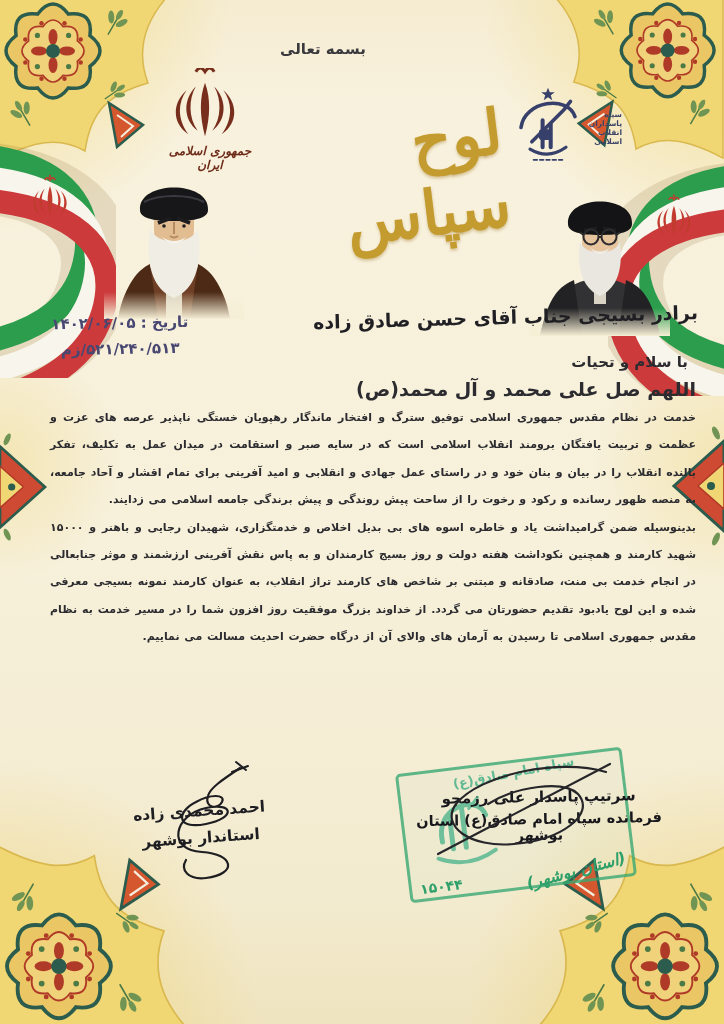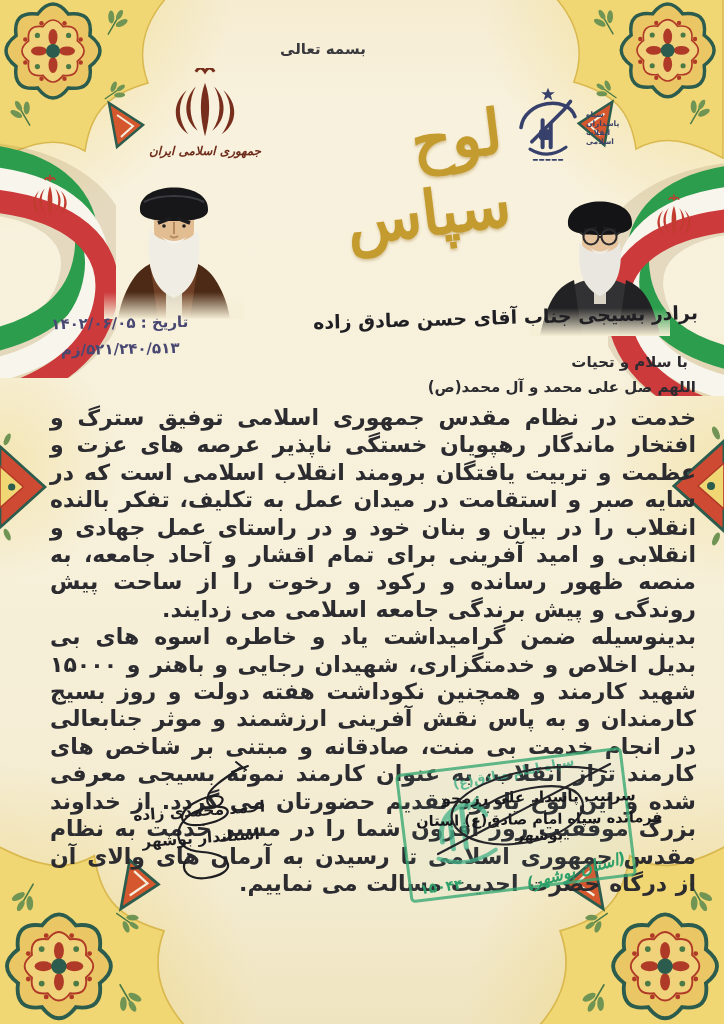--- a/index.html
+++ b/index.html
@@ -28,35 +28,35 @@
   .flag{position:absolute;pointer-events:none;}
   .flag.leftflag{left:-2px;top:126px;width:118px;height:252px;}
   .flag.rightflag{left:608px;top:146px;width:118px;height:250px;transform:scaleX(-1);}
   .portrait{position:absolute;pointer-events:none;}
   .portrait.khomeini{left:104px;top:164px;width:140px;height:155px;}
   .portrait.khamenei{left:530px;top:176px;width:140px;height:160px;}
   
   .bismillah{left:280px;top:40px;width:150px;text-align:left;font-size:15px;font-weight:bold;color:#3a3a3e;}
   .iran-emblem-box{left:146px;top:68px;width:118px;text-align:center;color:#772e1d;}
   .iran-emblem-box svg{width:60px;height:72px;}
-  .iran-caption{font-size:12px;font-weight:bold;font-style:italic;color:#6e2c1a;margin-top:0;}
+  .iran-caption{font-size:12px;font-weight:bold;font-style:italic;color:#6e2c1a;margin-top:0;margin-left:10px;}
   .irgc-box{left:512px;top:84px;width:74px;color:#37406b;}
   .irgc-box svg{width:72px;height:86px;}
-  .irgc-caption{position:absolute;left:586px;top:110px;width:36px;font-size:7.5px;line-height:9px;font-weight:bold;color:#3b4468;text-align:left;direction:rtl;}
+  .irgc-caption{position:absolute;left:586px;top:110px;width:36px;font-size:7.5px;line-height:9px;font-weight:bold;color:#3b4468;text-align:right;direction:rtl;}
   .calligraphy{left:233px;top:116px;width:274px;height:136px;display:flex;align-items:center;justify-content:center;
     transform:rotate(-7deg);font-family:"DejaVu Serif",serif;font-size:62px;font-weight:bold;
     color:#c49b2e;text-shadow:0 2px 3px rgba(150,110,20,.35);direction:rtl;}
   
   .dateblock{left:26px;top:310px;width:188px;direction:rtl;text-align:center;font-size:15px;font-weight:bold;
     color:#474772;line-height:26px;transform:rotate(-1deg);}
   .addressee{right:26px;top:306px;direction:rtl;white-space:nowrap;font-size:19px;font-weight:bold;color:#1f1f24;transform:rotate(-1.5deg);}
   .salutation{right:36px;top:353px;direction:rtl;font-size:15px;font-weight:bold;color:#2c2c30;}
-  .salawat{right:28px;top:378px;direction:rtl;font-size:15px;font-weight:bold;color:#2c2c30;text-align:right;}
-  
-  .bodytext{left:50px;top:404px;width:646px;direction:rtl;text-align:justify;font-size:22px;font-weight:bold;
+  .salawat{right:28px;top:378px;direction:rtl;font-size:19px;font-weight:bold;color:#2c2c30;text-align:right;}
+  
+  .bodytext{left:50px;top:404px;width:646px;direction:rtl;text-align:justify;font-size:11px;font-weight:bold;
     color:#2c2c30;line-height:27.4px;word-spacing:1px;}
   .bodytext p{margin:0;}
   
   .sig-left-text{left:100px;top:798px;width:200px;direction:rtl;text-align:center;font-weight:bold;color:#1d1d22;
     transform:rotate(-4deg);font-size:15.5px;line-height:27px;}
   .sig-squiggle-left{left:118px;top:758px;width:170px;height:130px;z-index:5;}
   .stamp{left:402px;top:760px;width:222px;height:124px;transform:rotate(-7deg);
     border:3px solid rgba(58,168,115,.8);border-radius:5px;background:rgba(140,200,170,.05);z-index:1;}
   .stamp-emblem{position:absolute;left:14px;top:4px;width:92px;height:104px;opacity:.75;}
   .seal-text{position:absolute;left:30px;top:2px;width:170px;text-align:center;direction:rtl;font-size:13px;

